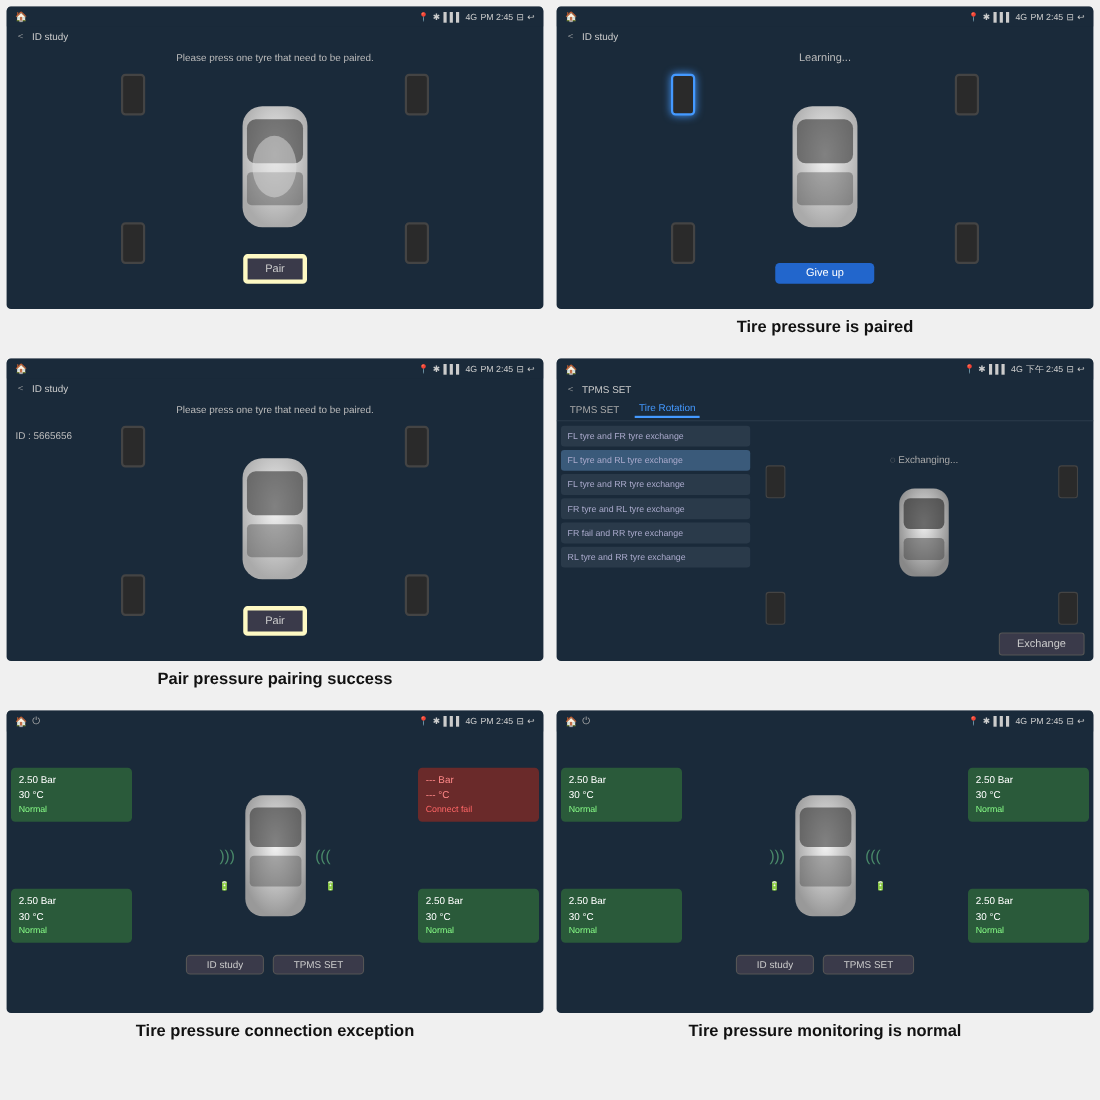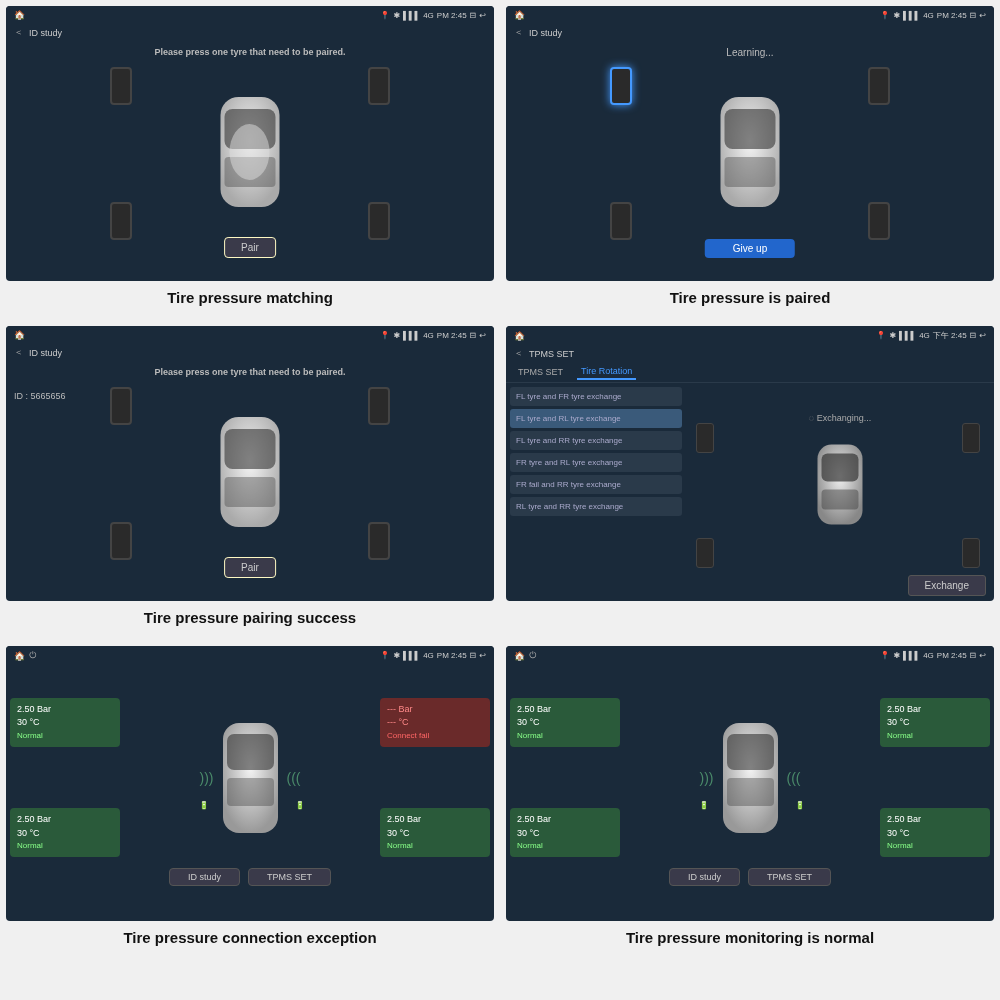--- a/index.html
+++ b/index.html
@@ -98,21 +98,20 @@
     .tire-highlight { border: 2px solid #4499ff; box-shadow: 0 0 8px #4499ff; }
 
     .prompt-text {
       position: absolute;
       top: 6px;
       left: 50%;
       transform: translateX(-50%);
       color: #bbb;
       font-size: 9px;
       white-space: nowrap;
-      font-weight: bold;
     }
 
     .id-text {
       position: absolute;
       top: 30px;
       left: 8px;
       color: #bbb;
       font-size: 9px;
     }
 
@@ -125,21 +124,21 @@
       font-size: 10px;
     }
 
     .btn-pair {
       position: absolute;
       bottom: 8px;
       left: 50%;
       transform: translateX(-50%);
       background: #3a3a4a;
       color: #ccc;
-      border: 1px solid #fef9c3;
+      border: 4px solid #fef9c3;
       border-radius: 4px;
       padding: 4px 16px;
       font-size: 10px;
       cursor: pointer;
     }
 
     .btn-giveup {
       position: absolute;
       bottom: 8px;
       left: 50%;
@@ -355,21 +354,20 @@
               <rect x="12" y="70" width="51" height="30" rx="4" fill="#444" opacity="0.4"></rect>
               <ellipse cx="37" cy="65" rx="20" ry="28" fill="#ddd" opacity="0.5"></ellipse>
             </svg>
           </div>
           <div class="tire tire-rl"></div>
           <div class="tire tire-rr"></div>
         </div>
         <button class="btn-pair">Pair</button>
       </div>
     </div>
-    <div class="caption">Tire pressure matching</div>
   </div>
 
   <div class="cell">
     <div class="screen">
       <div class="status-bar">
         <div class="status-left">
           <span>🏠</span>
         </div>
         <div class="status-right">
           <span>📍</span>
@@ -450,21 +448,21 @@
               <rect x="12" y="22" width="51" height="40" rx="8" fill="#333" opacity="0.6"></rect>
               <rect x="12" y="70" width="51" height="30" rx="4" fill="#444" opacity="0.4"></rect>
             </svg>
           </div>
           <div class="tire tire-rl"></div>
           <div class="tire tire-rr"></div>
         </div>
         <button class="btn-pair">Pair</button>
       </div>
     </div>
-    <div class="caption">Tire pressure pairing success</div>
+    <div class="caption">Pair pressure pairing success</div>
   </div>
 
   <div class="cell">
     <div class="screen">
       <div class="status-bar">
         <div class="status-left">
           <span>🏠</span>
         </div>
         <div class="status-right">
           <span>📍</span>

